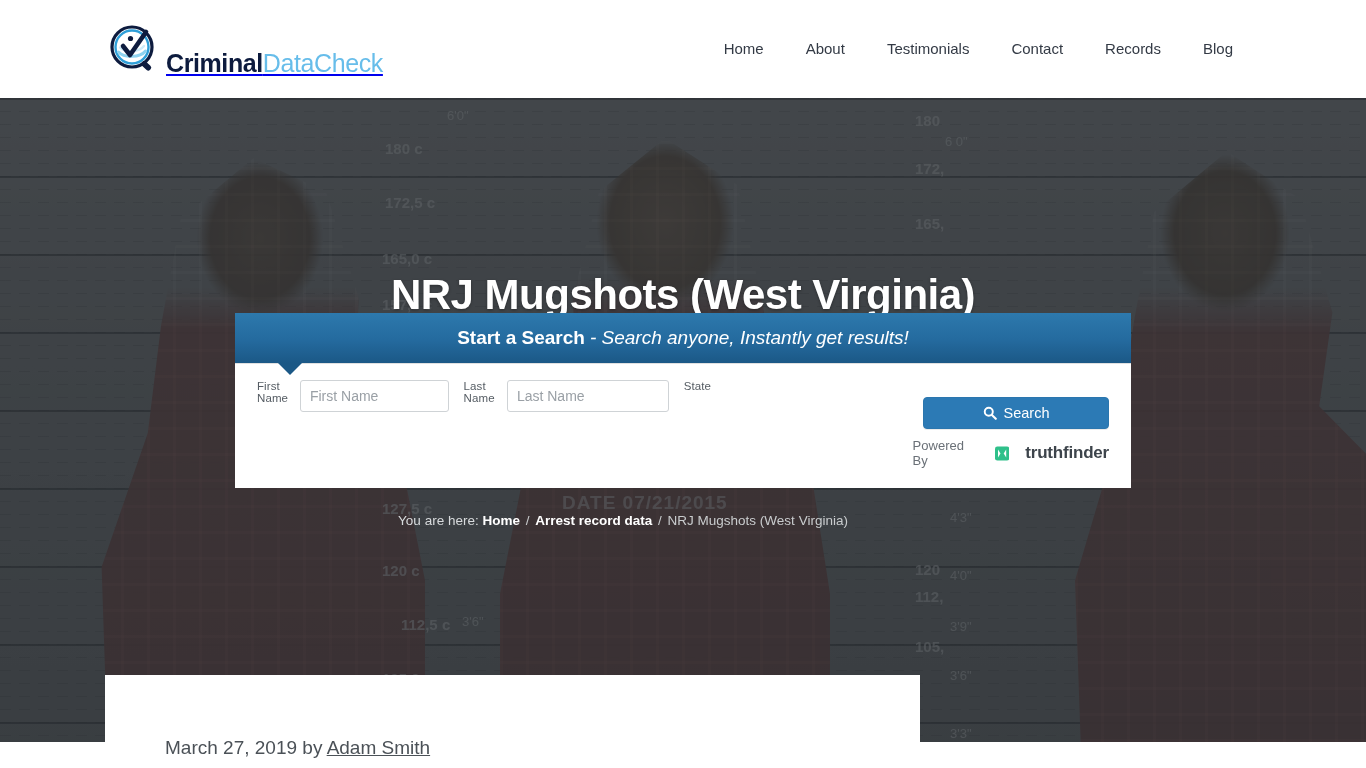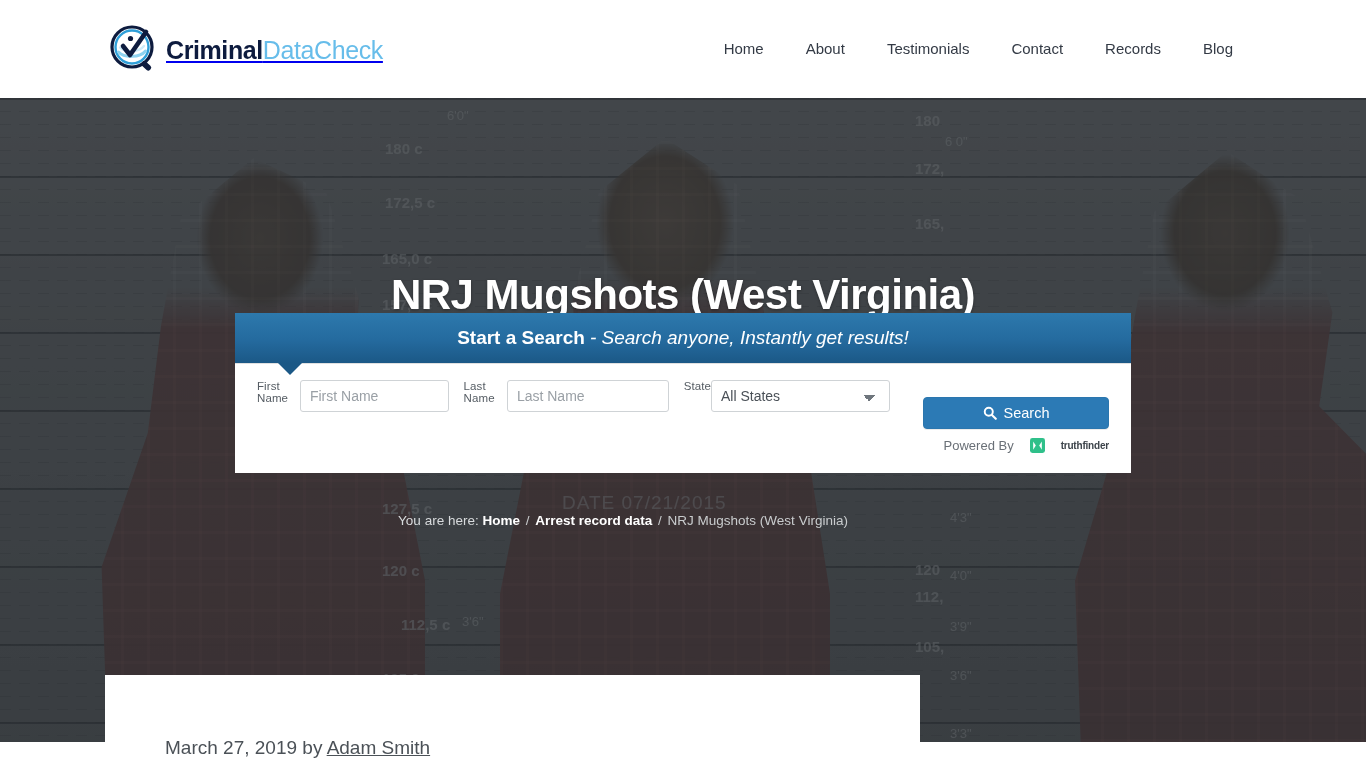--- a/index.html
+++ b/index.html
@@ -13,21 +13,21 @@
 
   
   .site-header {
     position: absolute; top: 0; left: 0;
     width: 1366px; height: 98px;
     background: #ffffff;
     z-index: 30;
   }
   .logo-wrap {
     position: absolute; left: 108px; top: 24px;
-    display: flex; align-items: center; gap: 6px;
+    display: flex; align-items: flex-end; gap: 6px;
   }
   .logo-mark { width: 52px; height: 52px; display: block; }
   .logo-text {
     font-size: 25px; font-weight: bold; letter-spacing: -0.4px;
     white-space: nowrap; line-height: 1;
   }
   .logo-text .t1 { color: #0d1b3e; }
   .logo-text .t2 { color: #67bdea; font-weight: normal; }
 
   .main-nav {
@@ -112,21 +112,21 @@
       repeating-linear-gradient(0deg,  rgba(255,255,255,.10) 0 3px, rgba(0,0,0,0) 3px 26px);
     mix-blend-mode: overlay;
   }
   .hero-scrim {
     position: absolute; inset: 0;
     background: rgba(38,42,46,0.72);
   }
   .date-placard {
     position: absolute; left: 562px; top: 394px;
     font-family: "Liberation Sans", sans-serif;
-    font-size: 19px; font-weight: normal; letter-spacing: 1px;
+    font-size: 19px; font-weight: bold; letter-spacing: 1px;
     color: rgba(225,228,230,0.55);
     white-space: nowrap;
   }
   .tick-label {
     position: absolute;
     color: rgba(226,230,233,0.62);
     font-size: 15px; font-weight: bold;
     white-space: nowrap;
     font-family: "Liberation Sans", sans-serif;
   }
@@ -225,21 +225,21 @@
     box-shadow: 0 1px 0 rgba(0,0,0,.08);
   }
   .search-btn svg { display:block; }
   .powered {
     margin-top: 9px;
     display: flex; align-items: center; gap: 16px;
     font-size: 13px; color: #6a7077;
   }
   .tf-logo { width: 15px; height: 15px; display: block; }
   .tf-name {
-    font-size: 10px; color: #3d444b; font-weight: bold; letter-spacing: -0.2px;
+    font-size: 17px; color: #3d444b; font-weight: bold; letter-spacing: -0.2px;
   }
 
   
   .breadcrumb {
     position: absolute; top: 513px; left: 0; width: 1246px;
     text-align: center;
     font-size: 13.5px;
     color: #c9ccce;
     z-index: 13;
   }
@@ -362,23 +362,20 @@
         <input type="text" placeholder="First Name" style="">
       </div>
 
       <div class="field lname">
         <label class="field-label">Last Name</label>
         <input type="text" placeholder="Last Name" style="">
       </div>
 
       <div class="field state">
         <label class="field-label">State</label>
-        <select>
-          <option>All States</option>
-        </select>
       </div>
 
       <div class="search-col">
         <button class="search-btn">
           <svg width="14" height="14" viewBox="0 0 16 16">
             <circle cx="6.6" cy="6.6" r="4.6" fill="none" stroke="#ffffff" stroke-width="2.2"></circle>
             <line x1="10.2" y1="10.2" x2="14.6" y2="14.6" stroke="#ffffff" stroke-width="2.4" stroke-linecap="round"></line>
           </svg>
           <span>Search</span>
         </button>

